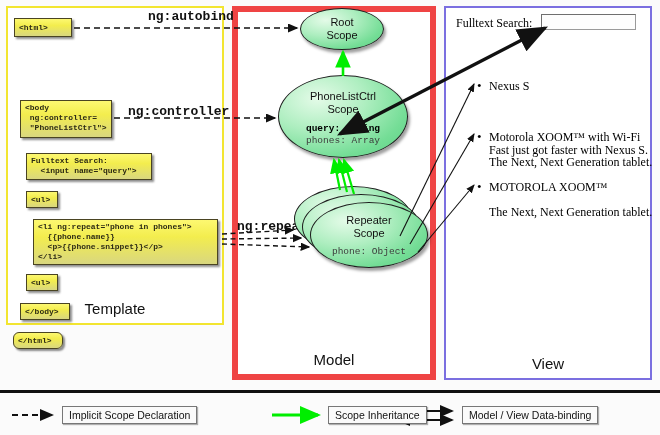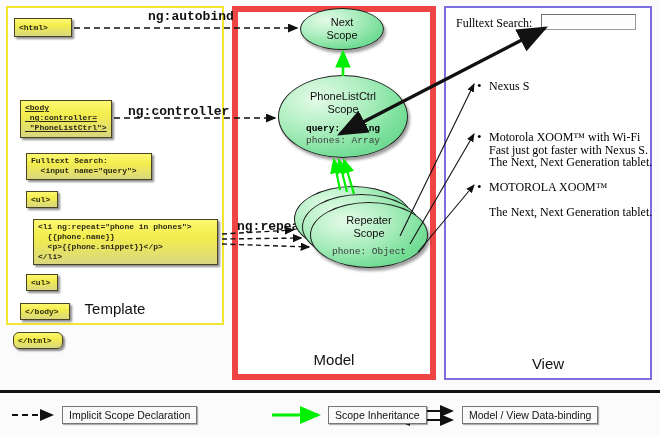--- a/index.html
+++ b/index.html
@@ -161,21 +161,21 @@
   </div>
   <div class="column" id="col-model">
     <div class="column-label">Model</div>
   </div>
   <div class="column" id="col-view">
     <div class="column-label">View</div>
   </div>
 
   <div class="codebox" style="left:14px;  top:18px;  width:58px;  height:19px;  display:flex; align-items:center;">&lt;html&gt;</div>
 
-  <div class="codebox" style="left:20px;  top:100px; width:92px;  height:38px;text-decoration:underline;">&lt;body
+  <div class="codebox" style="left:20px;  top:100px; width:92px;  height:38px;">&lt;body
  ng:controller=
  "PhoneListCtrl"&gt;</div>
 
   <div class="codebox" style="left:26px;  top:153px; width:126px; height:27px;">Fulltext Search:
   &lt;input name="query"&gt;</div>
 
   <div class="codebox" style="left:26px;  top:191px; width:32px;  height:17px; display:flex; align-items:center;">&lt;ul&gt;</div>
 
   <div class="codebox" style="left:33px;  top:219px; width:185px; height:46px;">&lt;li ng:repeat="phone in phones"&gt;
   {{phone.name}}
@@ -186,21 +186,21 @@
 
   <div class="codebox" style="left:20px;  top:303px; width:50px;  height:17px; display:flex; align-items:center;">&lt;/body&gt;</div>
 
   <div class="codebox" style="left:13px;  top:332px; width:50px;  height:17px; display:flex; align-items:center;border-radius:6px;">&lt;/html&gt;</div>
 
   <div class="conn-label" style="left:148px; top:9px;">ng:autobind</div>
   <div class="conn-label" style="left:128px; top:104px;">ng:controller</div>
   <div class="conn-label" style="left:237px; top:219px;">ng:repeat</div>
 
   <div class="scope" style="left:300px; top:8px; width:84px; height:42px; display:flex; flex-direction:column; justify-content:center;">
-    <div class="scope-title">Next</div>
+    <div class="scope-title">Root</div>
     <div class="scope-title">Scope</div>
   </div>
 
   <div class="scope" style="left:278px; top:75px; width:130px; height:83px; display:flex; flex-direction:column; justify-content:center; padding-top:4px;">
     <div class="scope-title">PhoneListCtrl</div>
     <div class="scope-title">Scope</div>
     <div style="height:7px;"></div>
     <div class="scope-prop bold">query: String</div>
     <div class="scope-prop">phones: Array</div>
   </div>

